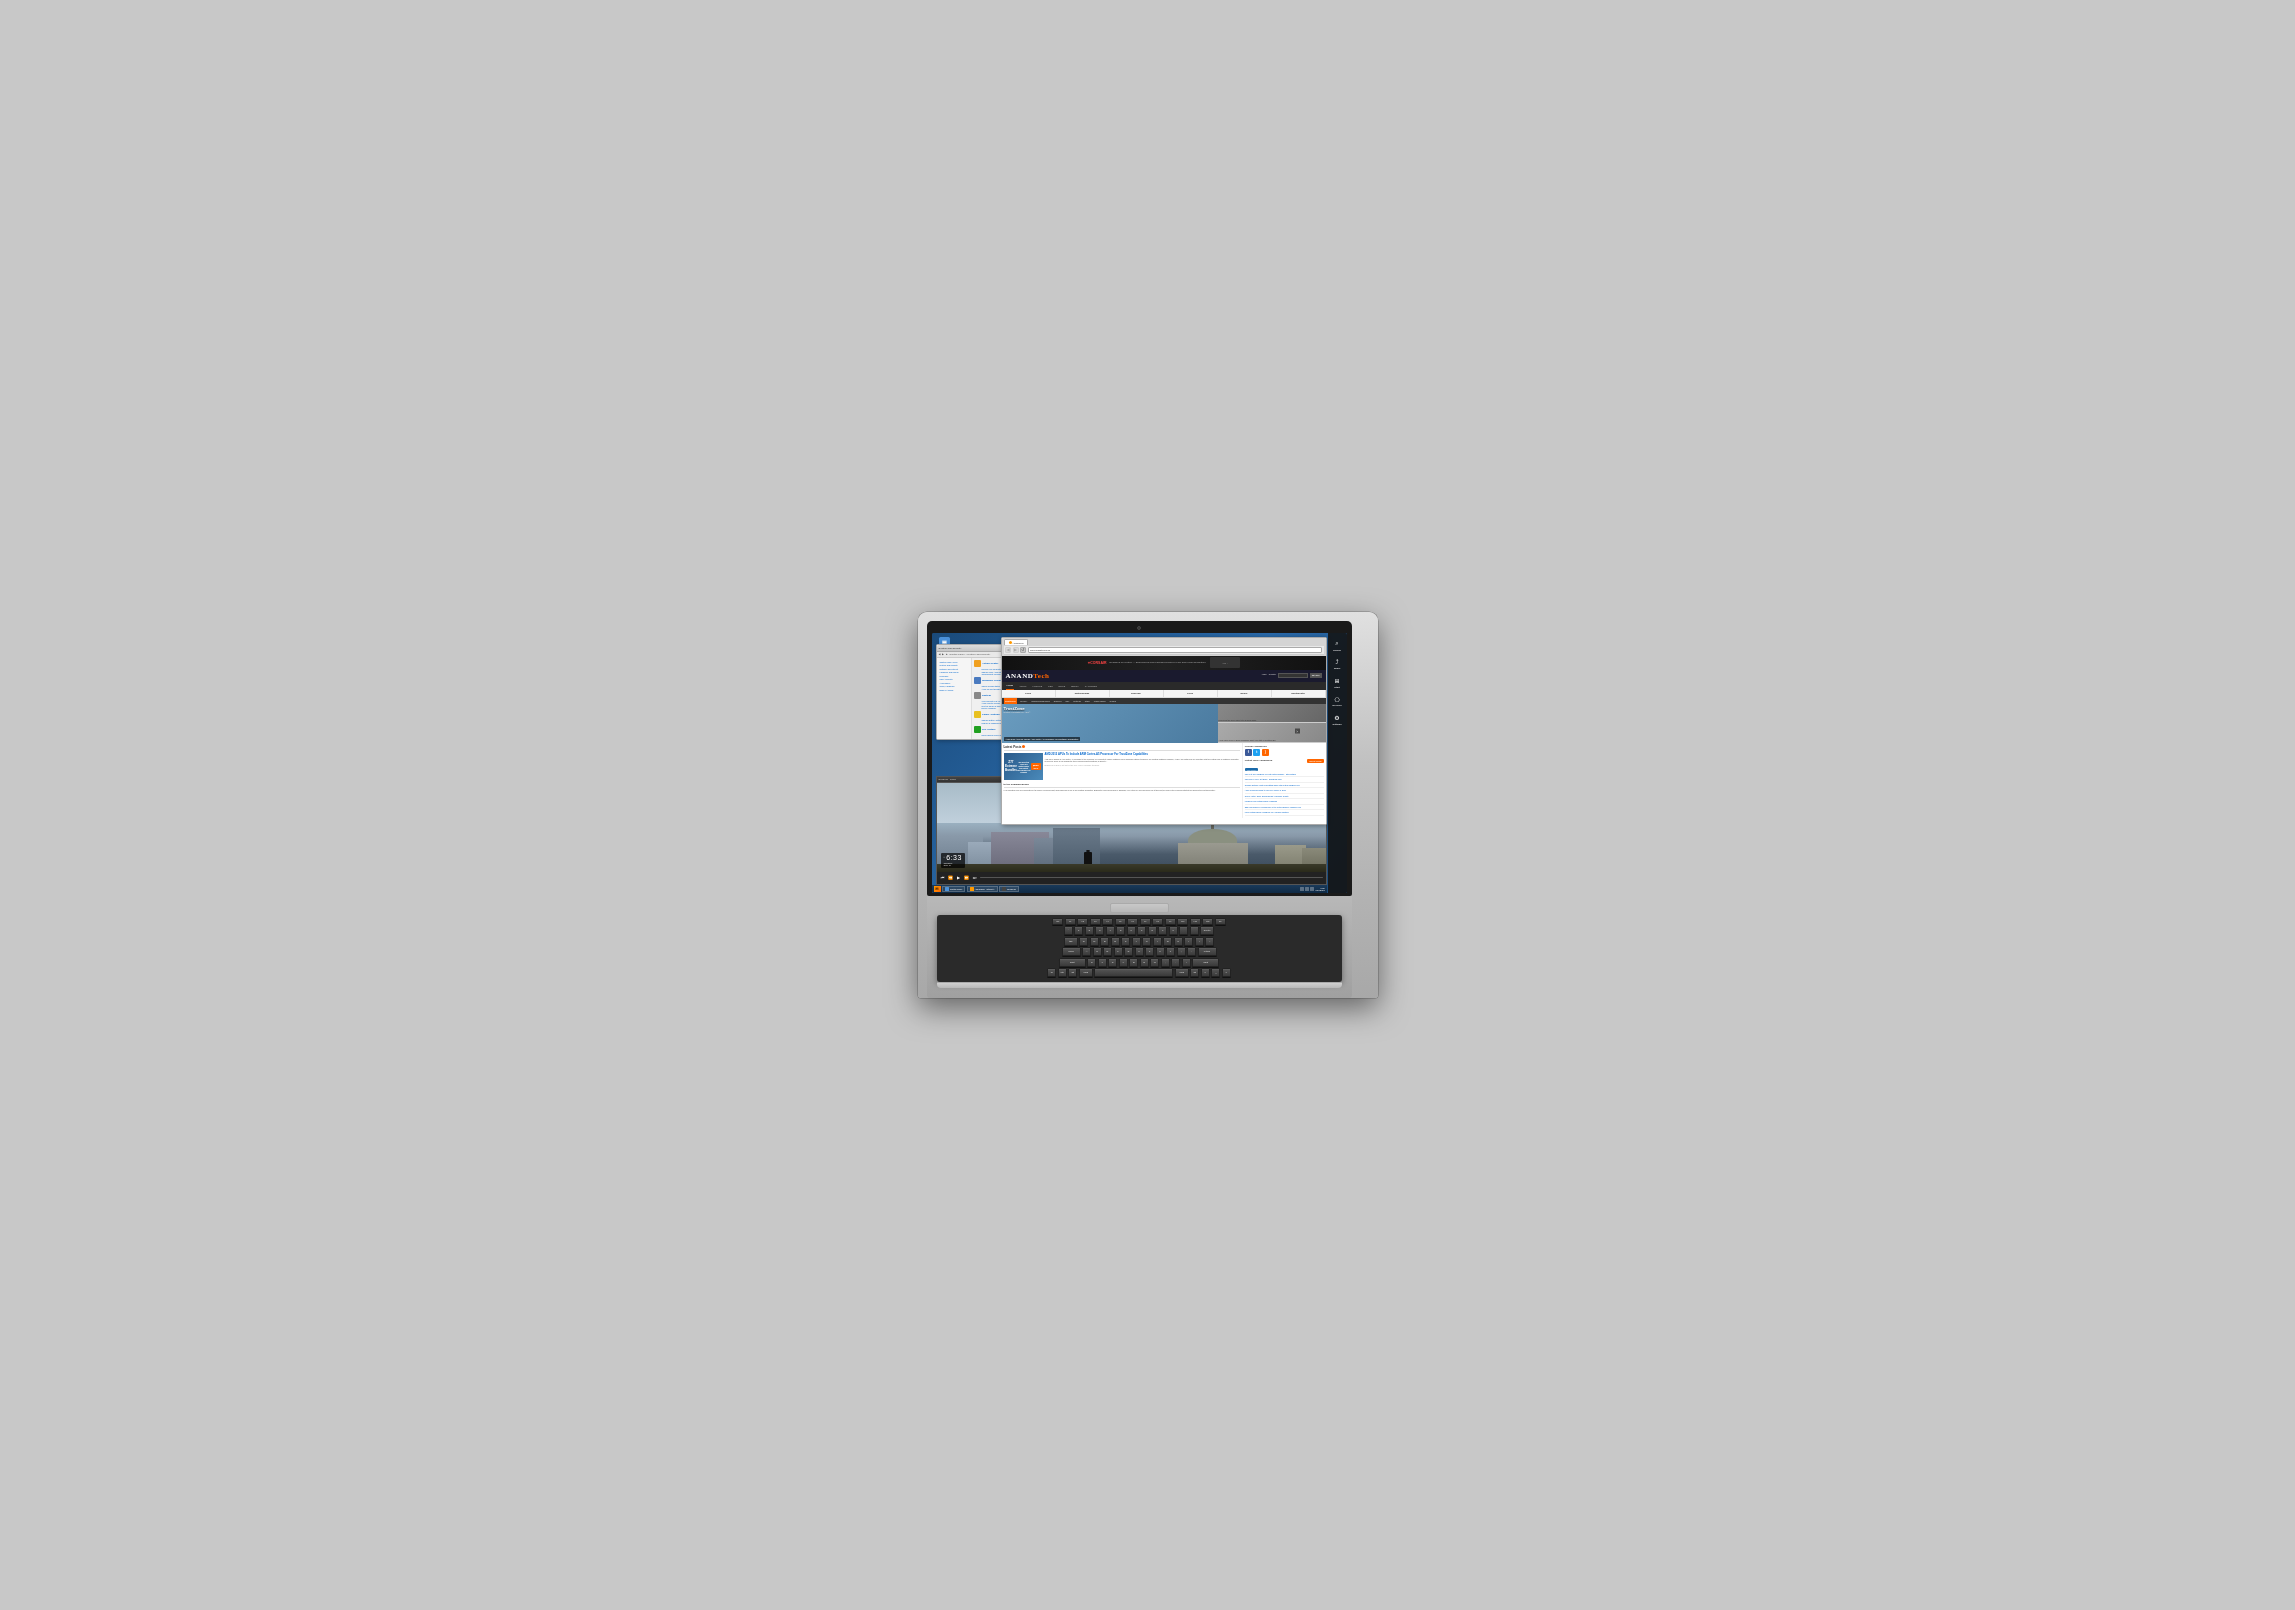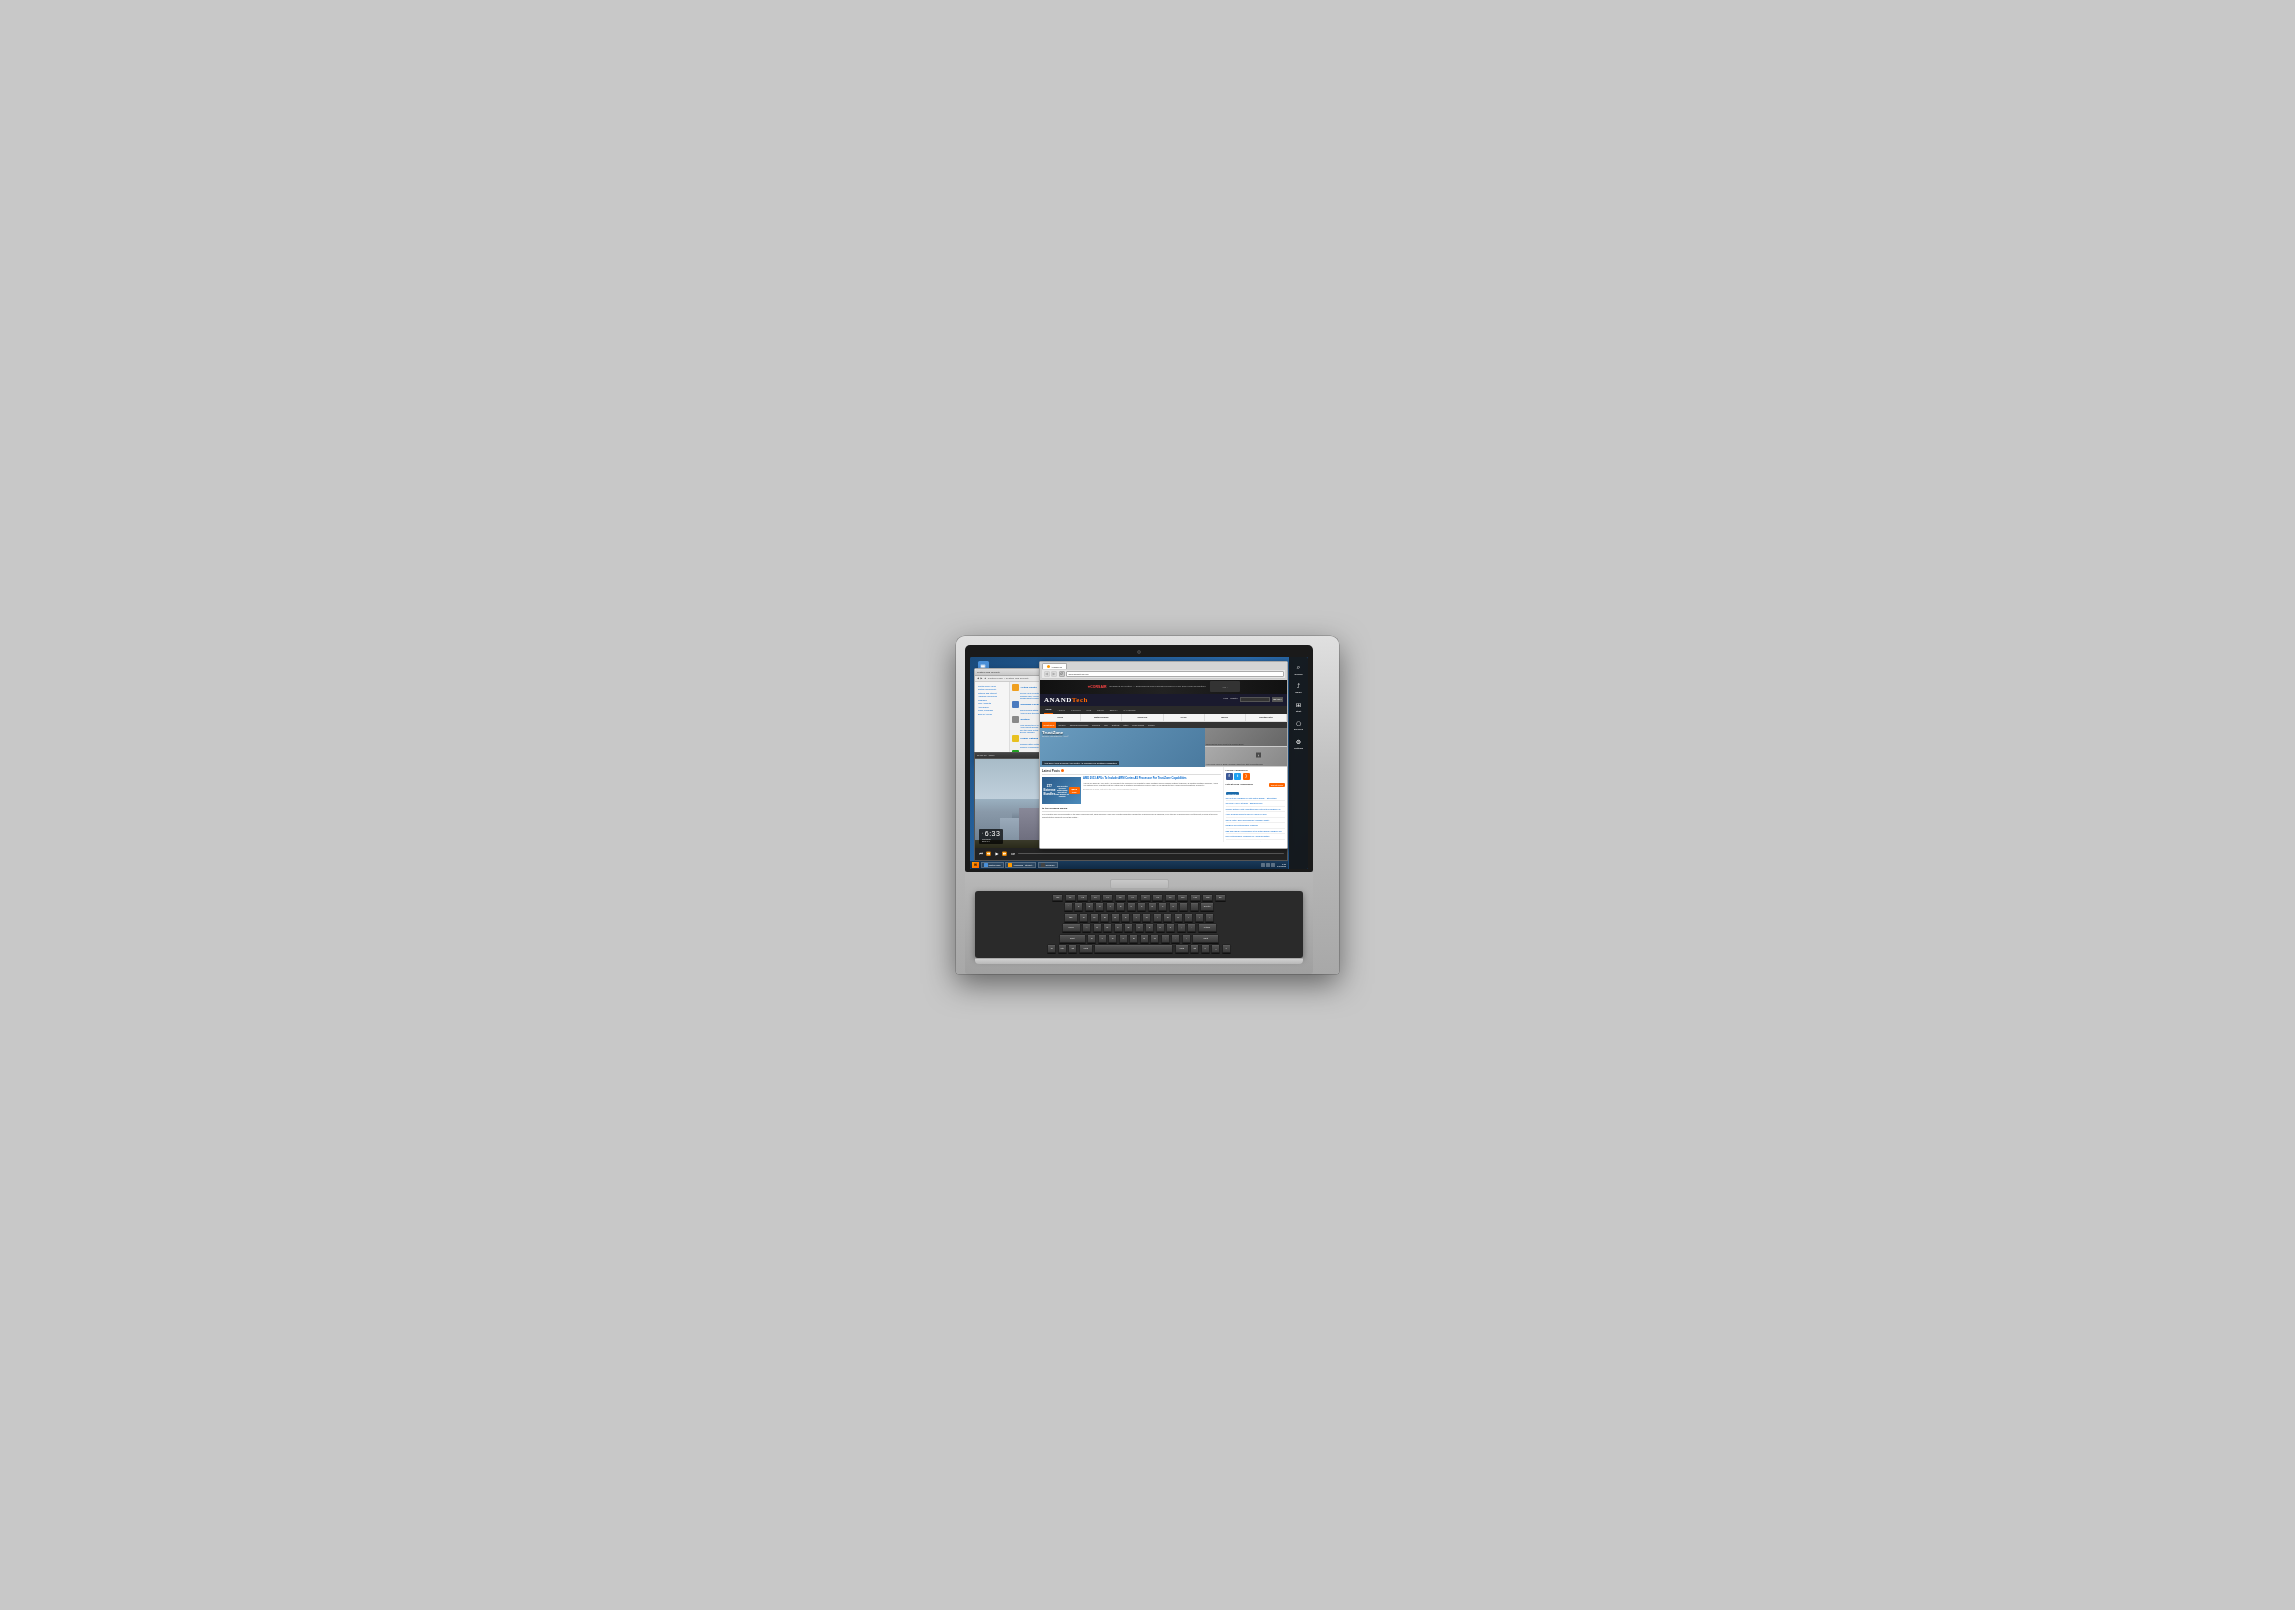--- a/index.html
+++ b/index.html
@@ -7,21 +7,21 @@
     body {
       background: #c8c8c8;
       display: flex;
       justify-content: center;
       align-items: center;
       min-height: 100vh;
       font-family: 'Segoe UI', Arial, sans-serif;
     }
 
     .laptop-outer {
-      width: 383px;
+      width: 460px;
       background: linear-gradient(180deg, #e0e0e0 0%, #c0c0c0 40%, #a8a8a8 100%);
       border-radius: 9px 9px 3px 3px;
       padding: 9px 26px 0 9px;
       box-shadow: 0 10px 30px rgba(0,0,0,0.5), 0 0 0 0.5px #888;
       position: relative;
     }
 
     .screen-bezel {
       background: #1a1a1a;
       border-radius: 5px 5px 2px 2px;

